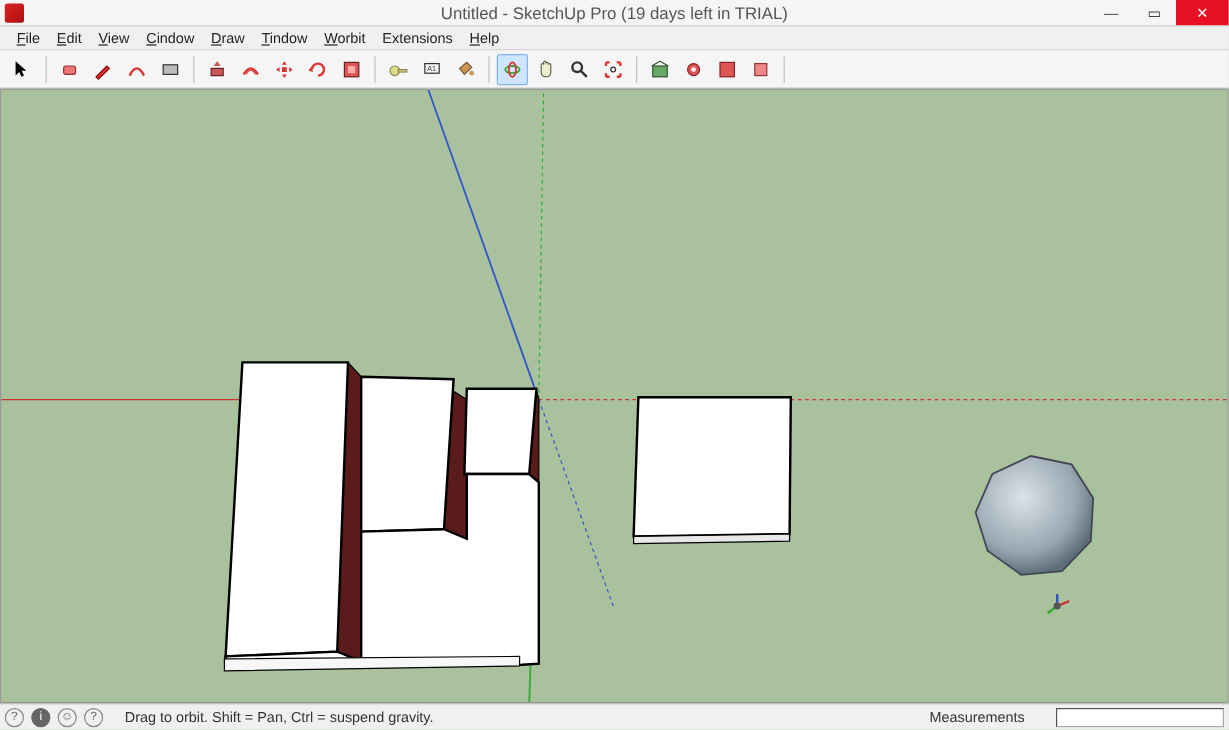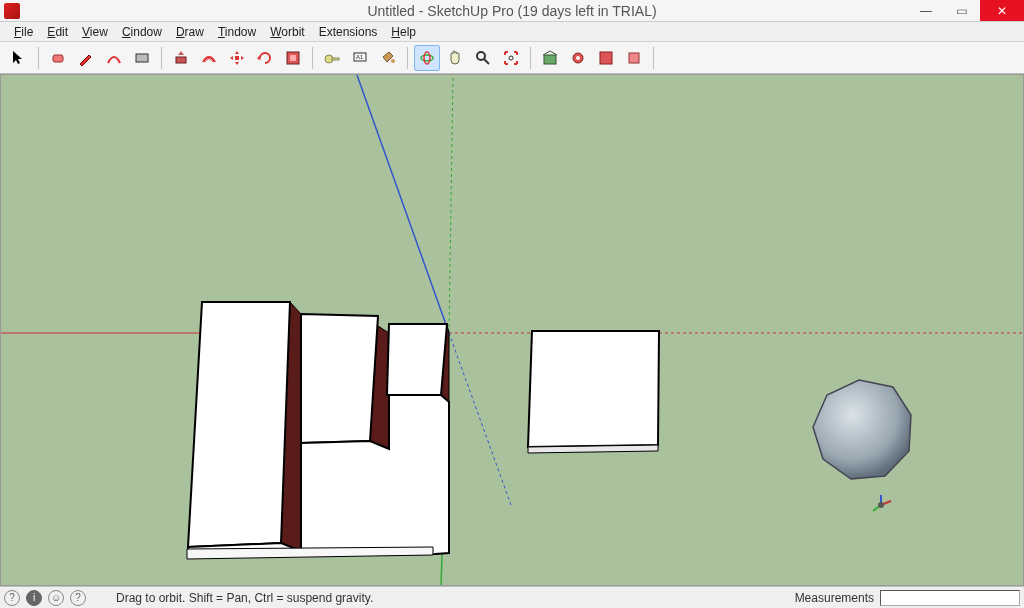--- a/index.html
+++ b/index.html
@@ -119,23 +119,23 @@
     width: 16px; height: 16px;
     border: 1px solid #888;
     border-radius: 50%;
     display: flex;
     align-items: center;
     justify-content: center;
     font-size: 10px;
     color: #666;
   }
   .sb-icon.dark { background: #666; color:#fff; border-color:#666;}
-  .sb-hint { color: #333; margin-left: 24px; text-align: right; }
+  .sb-hint { color: #333; margin-left: 12px; text-align: right; }
   .sb-spacer { flex: 1; }
-  .sb-meas-label { color: #333; margin-right: 0; }
+  .sb-meas-label { color: #333; margin-right: 20px; }
   .sb-meas-box {
     width: 140px; height: 16px;
     background: #fff;
     border: 1px inset #aaa;
   }
 </style>
 </head>
 <body>
 
 <div class="titlebar">

